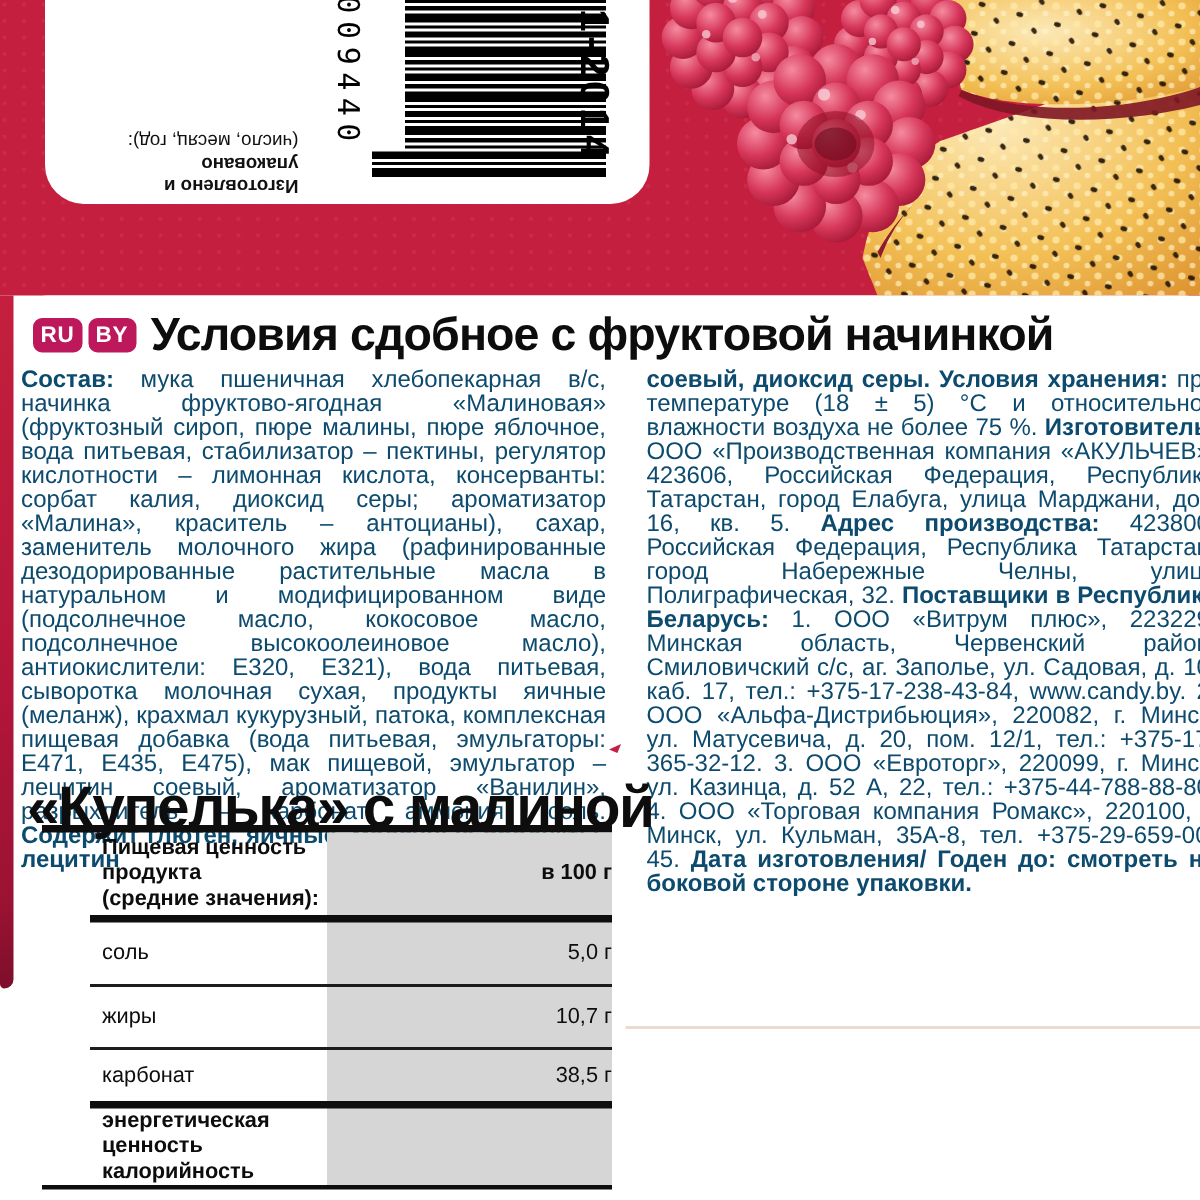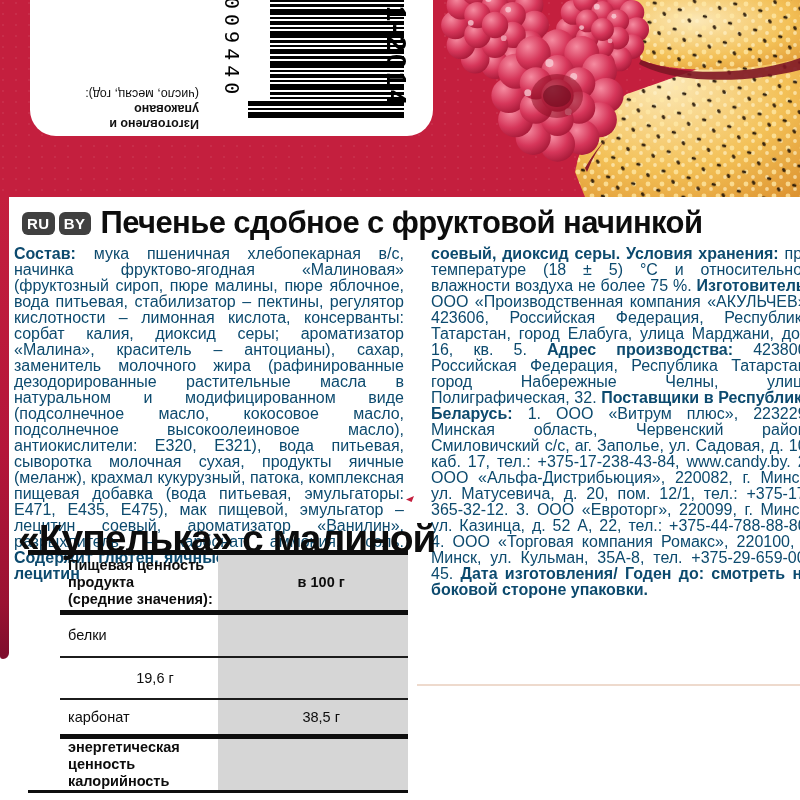--- a/index.html
+++ b/index.html
@@ -24,37 +24,37 @@
     font-size:27px;font-weight:700;letter-spacing:3px;color:#000;font-family:"Liberation Sans",sans-serif;}
   
   .fruit-art{position:absolute;right:0;top:0;width:365px;height:197px;}
   
   .main-card{position:absolute;left:9px;top:197px;width:791px;height:603px;background:#fff;
     border-radius:22px 10px 0 0;}
   .left-strip{position:absolute;left:0;top:197px;width:9px;height:462px;
     background:linear-gradient(180deg,#c41f3e 0%,#b4163a 55%,#9a1232 88%,#7d0e2c 100%);
     border-radius:0 0 6px 3px;}
   .title-row{position:absolute;left:13px;top:8px;display:flex;align-items:center;gap:4px;}
-  .badge{display:inline-block;background:#404040;color:#fff;font-weight:700;font-size:15px;
+  .badge{display:inline-block;background:#be185d;color:#fff;font-weight:700;font-size:15px;
     line-height:1;padding:4px 5px;border-radius:6px;letter-spacing:.5px;}
   .page-title{font-size:31px;font-weight:800;letter-spacing:-.6px;white-space:nowrap;margin-left:6px;}
   .col{position:absolute;top:49px;font-size:16px;line-height:16px;text-align:justify;color:#0c4a6e;}
   .col .b{font-weight:700;}
   .col-left{left:5px;width:390px;}
   .col-right{left:422px;width:380px;}
   .product-heading{position:absolute;left:9px;top:300px;font-size:39px;font-weight:700;letter-spacing:-1px;white-space:nowrap;margin-top:20px;}
   
   .ntable{position:absolute;left:19px;top:353px;width:380px;
     border-top:5px solid #0e0e0e;border-bottom:3px solid #0e0e0e;}
   .gray-col{position:absolute;left:190px;top:0;bottom:0;width:190px;background:#d6d6d6;}
   .nrow{position:relative;display:flex;align-items:center;border-bottom:2px solid #1c1c1c;margin-left:32px;}
   .nrow.thick{border-bottom:5px solid #0e0e0e;}
   .nrow.last{border-bottom:none;gap:44px;}
   .ncell-l{width:182px;padding-left:8px;font-size:14.5px;line-height:17px;white-space:pre-line;}
-  .ncell-r{width:190px;text-align:center;font-size:14.5px;line-height:17px;white-space:pre-line;}
+  .ncell-r{width:190px;text-align:right;font-size:14.5px;line-height:17px;white-space:pre-line;}
   .nhead .ncell-l,.nhead .ncell-r{font-weight:700;}
   .rowlabel-bold{font-weight:700;}
   .h-header{min-height:55px;}
   .h-r1{min-height:41px;}
   .h-r2{min-height:40px;}
   .h-r3{min-height:34px;}
   .h-r4{min-height:45px;}
   
   .pink-line{position:absolute;left:417px;top:684px;width:383px;height:2px;background:#eedacd;}
   .red-speck{position:absolute;left:406px;top:496px;width:8px;height:6px;background:#c41f3e;
@@ -169,40 +169,42 @@
       <rect x="-22" y="120" width="156" height="6"></rect>
     </g>
   </svg>
   <div class="gost">901-2014</div>
 </div>
 
 <div class="main-card">
   <div class="title-row">
     <span class="badge">RU</span>
     <span class="badge">BY</span>
-    <span class="page-title">Печенье сдобное с фруктовой начинкой</span>
+    <span class="page-title">Условия сдобное с фруктовой начинкой</span>
   </div>
 
   <div class="col col-left"><span class="b">Состав: </span><span>мука пшеничная хлебопекарная в/с, начинка фруктово-ягодная «Малиновая» (фруктозный сироп, пюре малины, пюре яблочное, вода питьевая, стабилизатор – пектины, регулятор кислотности – лимонная кислота, консерванты: сорбат калия, диоксид серы; ароматизатор «Малина», краситель – антоцианы), сахар, заменитель молочного жира (рафинированные дезодорированные растительные масла в натуральном и модифицированном виде (подсолнечное масло, кокосовое масло, подсолнечное высокоолеиновое масло), антиокислители: Е320, Е321), вода питьевая, сыворотка молочная сухая, продукты яичные (меланж), крахмал кукурузный, патока, комплексная пищевая добавка (вода питьевая, эмульгаторы: Е471, Е435, Е475), мак пищевой, эмульгатор – лецитин соевый, ароматизатор «Ванилин», разрыхлитель – карбонат аммония, соль. </span><span class="b">Содержит глютен, яичные, молочные продукты, лецитин</span></div>
   <div class="col col-right"><span class="b">соевый, диоксид серы. </span><span class="b">Условия хранения: </span><span>при температуре (18 ± 5) °С и относительной влажности воздуха не более 75 %. </span><span class="b">Изготовитель: </span><span>ООО «Производственная компания «АКУЛЬЧЕВ», 423606, Российская Федерация, Республика Татарстан, город Елабуга, улица Марджани, дом 16, кв. 5. </span><span class="b">Адрес производства: </span><span>423800, Российская Федерация, Республика Татарстан, город Набережные Челны, улица Полиграфическая, 32. </span><span class="b">Поставщики в Республике Беларусь: </span><span>1. ООО «Витрум плюс», 223229, Минская область, Червенский район, Смиловичский с/с, аг. Заполье, ул. Садовая, д. 10, каб. 17, тел.: +375-17-238-43-84, www.candy.by. 2. ООО «Альфа-Дистрибьюция», 220082, г. Минск, ул. Матусевича, д. 20, пом. 12/1, тел.: +375-17-365-32-12. 3. ООО «Евроторг», 220099, г. Минск, ул. Казинца, д. 52 А, 22, тел.: +375-44-788-88-80. 4. ООО «Торговая компания Ромакс», 220100, г. Минск, ул. Кульман, 35А-8, тел. +375-29-659-00-45. </span><span class="b">Дата изготовления/ Годен до: смотреть на боковой стороне упаковки.</span></div>
 
   <div class="product-heading">«Купелька» с малиной</div>
 
   <div class="ntable">
     <div class="gray-col"></div>
     <div class="nrow nhead thick h-header">
       <div class="ncell-l">Пищевая ценность продукта
 (средние значения):</div>
       <div class="ncell-r">в 100 г</div>
     </div>
     <div class="nrow h-r1">
-      <div class="ncell-l">белки</div>
+      <div class="ncell-l">соль</div>
+      <div class="ncell-r">5,0 г</div>
     </div>
     <div class="nrow h-r2">
-      <div class="ncell-r">19,6 г</div>
+      <div class="ncell-l">жиры</div>
+      <div class="ncell-r">10,7 г</div>
     </div>
     <div class="nrow thick h-r3">
       <div class="ncell-l">карбонат</div>
       <div class="ncell-r">38,5 г</div>
     </div>
     <div class="nrow last h-r4">
       <div class="ncell-l rowlabel-bold">энергетическая ценность
 калорийность</div>
     </div>
   </div>

